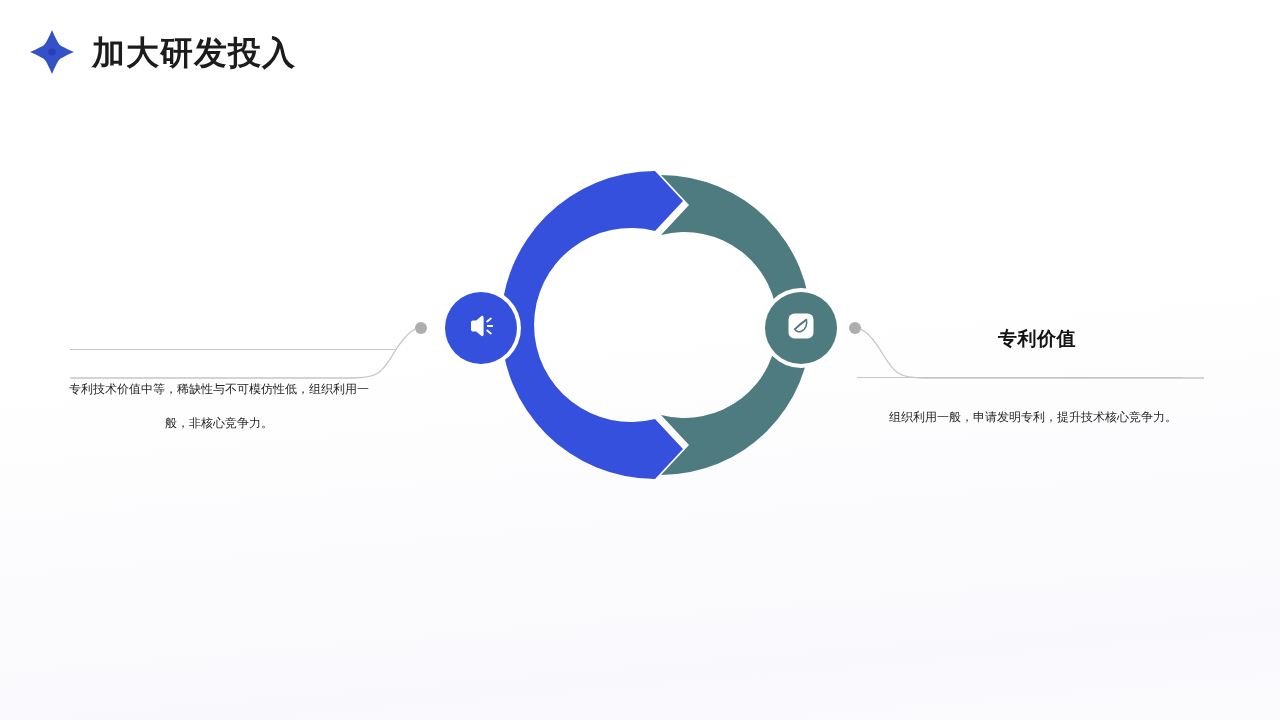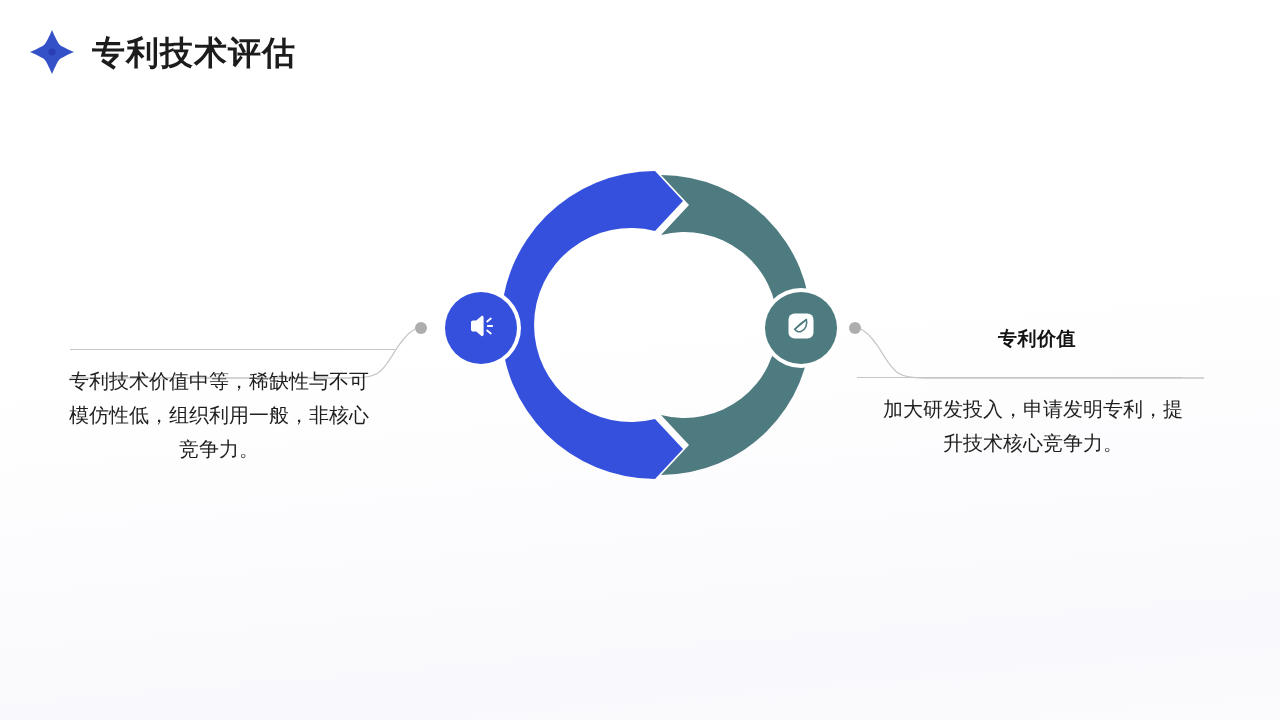--- a/index.html
+++ b/index.html
@@ -95,22 +95,22 @@
   }
   .panel-rule {
     margin-top: 24px;
     height: 1px;
     background: #c6c6c6;
   }
   .panel-left .panel-rule  { margin-left: 35px; margin-right: 0; }
   .panel-right .panel-rule { margin-left: 0;  margin-right: 35px; }
 
   .panel-body {
-    margin-top: 14px;
-    font-size: 20px;
+    margin-top: 22px;
+    font-size: 12px;
     line-height: 34px;
     color: #1f1f1f;
     text-align: center;
     padding: 0 22px;
   }
   .panel-left .panel-body  { padding-left: 30px; padding-right: 22px; }
   .panel-right .panel-body { padding-left: 22px; padding-right: 30px; }
 
   
   .connector {
@@ -130,21 +130,21 @@
   <div class="header">
     <span>
       <svg class="brand-mark" viewBox="0 0 52 52" xmlns="http://www.w3.org/2000/svg">
         <path d="M26 4 C30.5 14.5 33 19 36.5 22.2 C31.5 23.2 28.2 24.3 26 26 C23.8 24.3 20.5 23.2 15.5 22.2 C19 19 21.5 14.5 26 4 Z" fill="#3451c7"></path>
         <path d="M26 48 C21.5 37.5 19 33 15.5 29.8 C20.5 28.8 23.8 27.7 26 26 C28.2 27.7 31.5 28.8 36.5 29.8 C33 33 30.5 37.5 26 48 Z" fill="#3451c7"></path>
         <path d="M4 26 C14.5 21.5 19 19 22.2 15.5 C23.2 20.5 24.3 23.8 26 26 C24.3 28.2 23.2 31.5 22.2 36.5 C19 33 14.5 30.5 4 26 Z" fill="#3451c7"></path>
         <path d="M48 26 C37.5 30.5 33 33 29.8 36.5 C28.8 31.5 27.7 28.2 26 26 C27.7 23.8 28.8 20.5 29.8 15.5 C33 19 37.5 21.5 48 26 Z" fill="#3451c7"></path>
         <circle cx="26" cy="26" r="3.6" fill="#2a3fb5"></circle>
       </svg>
     </span>
-    <div class="header-title">专利技术评估</div>
+    <div class="header-title">加大研发投入</div>
   </div>
 
   <svg class="connector" viewBox="0 0 1280 720" xmlns="http://www.w3.org/2000/svg">
 
     <path d="M70 378 L352 378 C378 378 382 372 392 356 C400 342 408 333 415 329" fill="none" stroke="#c6c6c6" stroke-width="1.4"></path>
     <circle cx="421" cy="328" r="6" fill="#adadad"></circle>
 
     <path d="M861 329 C868 333 876 342 884 356 C894 372 898 378 924 378 L1204 378" fill="none" stroke="#c6c6c6" stroke-width="1.4"></path>
     <circle cx="855" cy="328" r="6" fill="#adadad"></circle>
   </svg>
@@ -200,16 +200,16 @@
   </div>
 
   <div class="panel panel-left">
     <div class="panel-rule"></div>
     <div class="panel-body">专利技术价值中等，稀缺性与不可模仿性低，组织利用一般，非核心竞争力。</div>
   </div>
 
   <div class="panel panel-right">
     <div class="panel-heading">专利价值</div>
     <div class="panel-rule"></div>
-    <div class="panel-body">加大研发投入，申请发明专利，提升技术核心竞争力。</div>
+    <div class="panel-body">组织利用一般，申请发明专利，提升技术核心竞争力。</div>
   </div>
 
 </div>
 
 </body></html>

